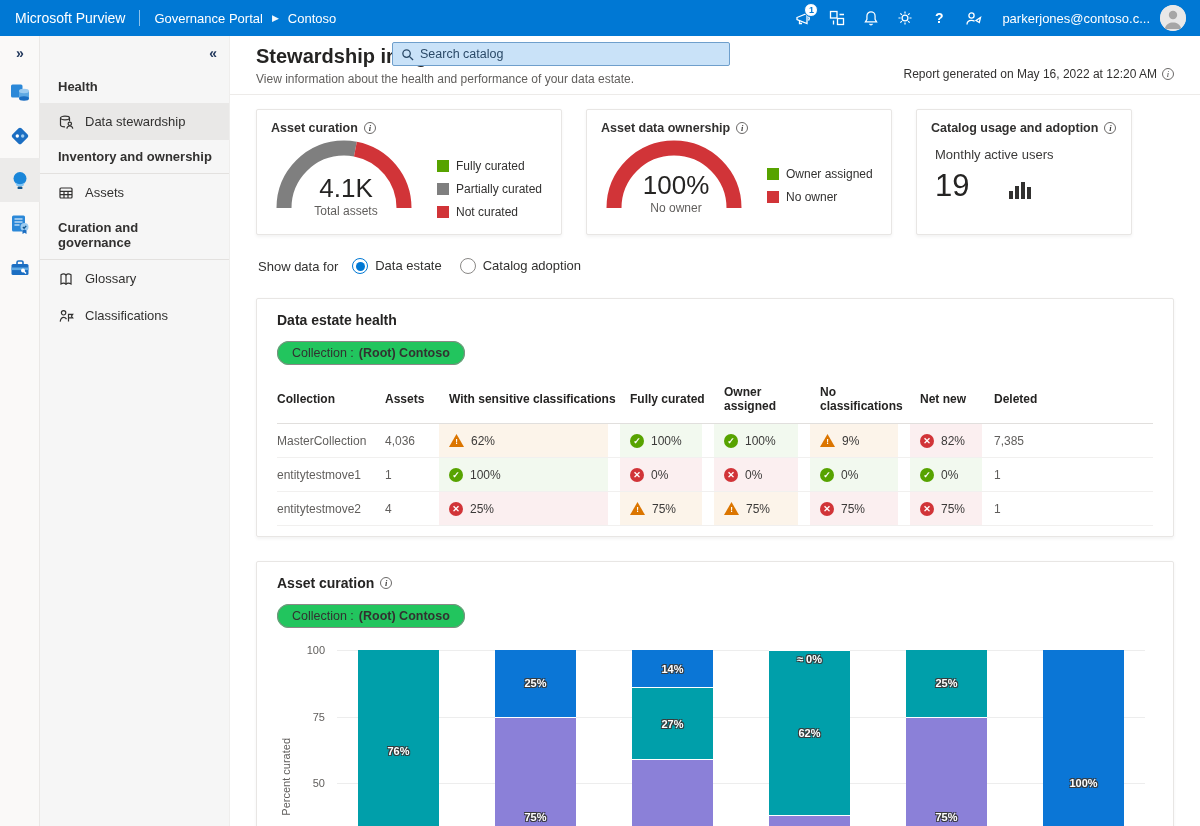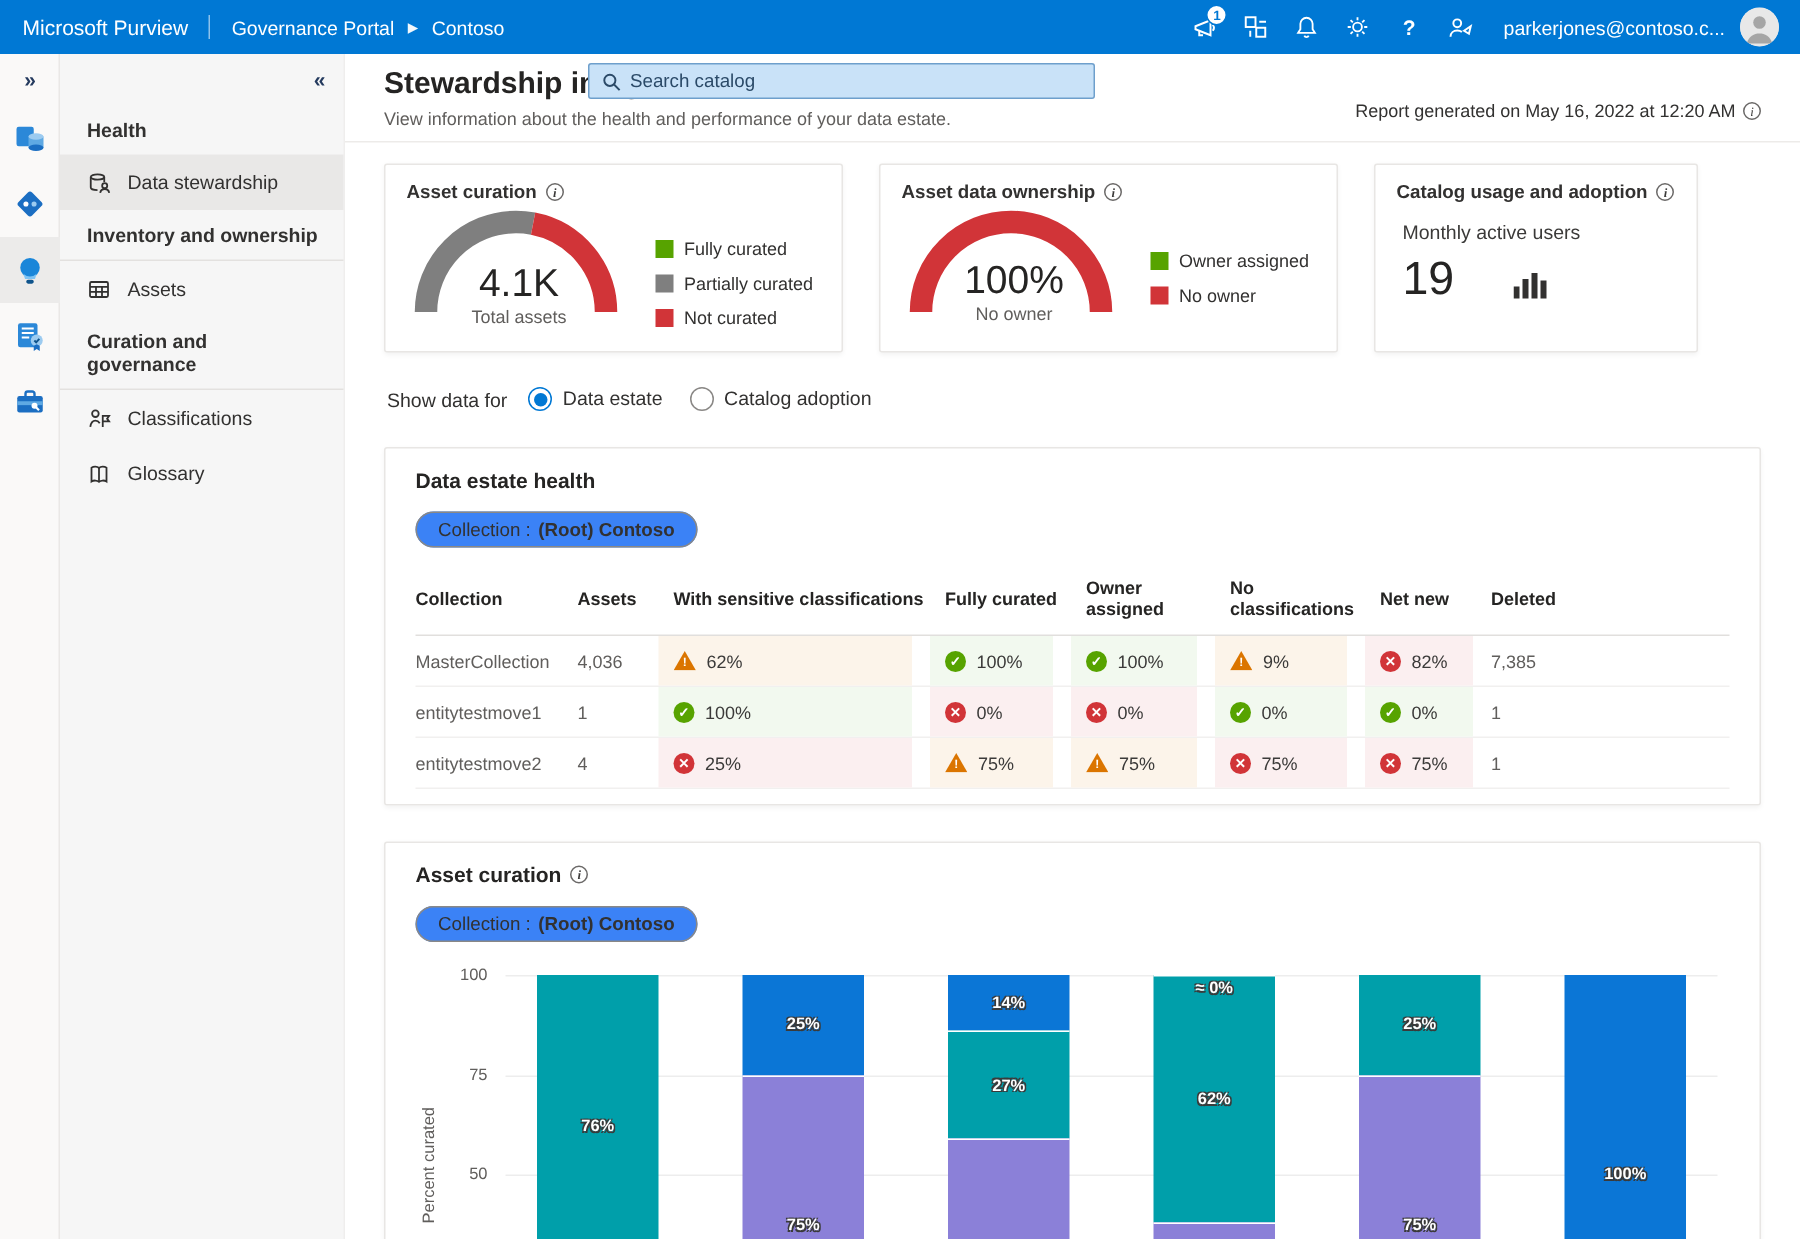--- a/index.html
+++ b/index.html
@@ -90,21 +90,21 @@
   .radio { width:16px; height:16px; border-radius:50%; border:1px solid #8A8886; position:relative; background:#fff; }
   .radio.on { border-color:#0078D4; }
   .radio.on::after { content:""; position:absolute; inset:2.5px; border-radius:50%; background:#0078D4; }
 
   
   .panel-card { margin-top:24px; border:1px solid #E8E6E4; border-radius:2px;
                 box-shadow:0 1.6px 3.6px rgba(0,0,0,.05); padding:13px 20px 10px; }
   .section-title { font-size:14px; font-weight:700; color:#252423; display:flex; align-items:center; gap:6px; }
   .pill { margin-top:13px; display:inline-flex; gap:5px; align-items:center; border:1px solid #69676633;
           outline:1px solid #8A8886; outline-offset:-1px; border:none; border-radius:13px; padding:5px 15px;
-          font-size:12.5px; color:#323130; cursor:pointer; background:#3b82f6; }
+          font-size:12.5px; color:#323130; cursor:pointer; background:#22c55e; }
   .pill b { font-weight:700; }
 
   
   .t-head,.t-row { display:grid; grid-template-columns:108px 54px 181px 94px 96px 100px 84px 1fr; align-items:stretch; }
   .t-head { margin-top:14px; border-bottom:1px solid #E1DFDD; }
   .t-head .t-cell { font-size:12px; font-weight:700; color:#252423; padding:6px 0 10px; }
   .t-row { height:34px; border-bottom:1px solid #F1F0EF; font-size:12px; color:#605E5C; }
   .t-cell { display:flex; align-items:center; }
   .t-cell.hstat { padding-left:10px; }
   .t-cell.stat { gap:7px; padding-left:10px; margin-right:12px; color:#3B3A39; }
@@ -268,35 +268,35 @@
               <rect x="2" y="3" width="12" height="10" rx="1"></rect>
               <path d="M2 6.3 h12 M2 9.6 h12 M6 6.3 v6.7 M10 6.3 v6.7"></path>
             </svg>
           </span>
           <span>Assets</span>
         </div>
         <div class="sb-header u">Curation and governance</div>
         <div class="sb-item ">
           <span class="sb-ic">
             <svg width="16" height="16" viewBox="0 0 16 16" fill="none" stroke="#323130" stroke-width="1.2">
+              <path d="M8 4 C6.8 2.9 4.4 2.9 3 3.8 V13 c1.4-.9 3.8-.9 5 .2 1.2-1.1 3.6-1.1 5-.2 V3.8 C11.6 2.9 9.2 2.9 8 4 Z"></path>
+              <path d="M8 4 v9.2"></path>
+            </svg>
+          </span>
+          <span>Glossary</span>
+        </div>
+        <div class="sb-item ">
+          <span class="sb-ic">
+            <svg width="16" height="16" viewBox="0 0 16 16" fill="none" stroke="#323130" stroke-width="1.2">
               <circle cx="5.6" cy="4.8" r="2.2"></circle>
               <path d="M2.2 13.6 c.4-2.8 1.8-4.2 3.4-4.2 1.2 0 2.2 .6 2.9 1.7"></path>
               <path d="M10.5 13.6 V6.3 h4.2 l-1.3 1.8 1.3 1.8 h-4.2"></path>
             </svg>
           </span>
           <span>Classifications</span>
-        </div>
-        <div class="sb-item ">
-          <span class="sb-ic">
-            <svg width="16" height="16" viewBox="0 0 16 16" fill="none" stroke="#323130" stroke-width="1.2">
-              <path d="M8 4 C6.8 2.9 4.4 2.9 3 3.8 V13 c1.4-.9 3.8-.9 5 .2 1.2-1.1 3.6-1.1 5-.2 V3.8 C11.6 2.9 9.2 2.9 8 4 Z"></path>
-              <path d="M8 4 v9.2"></path>
-            </svg>
-          </span>
-          <span>Glossary</span>
         </div>
       </div>
   </div>
 
   <div class="main">
     <div class="page-head">
       <div class="page-title">Stewardship insights</div>
       <div class="page-sub">View information about the health and performance of your data estate.</div>
       <div class="report">
         <span>Report generated on May 16, 2022 at 12:20 AM</span>

